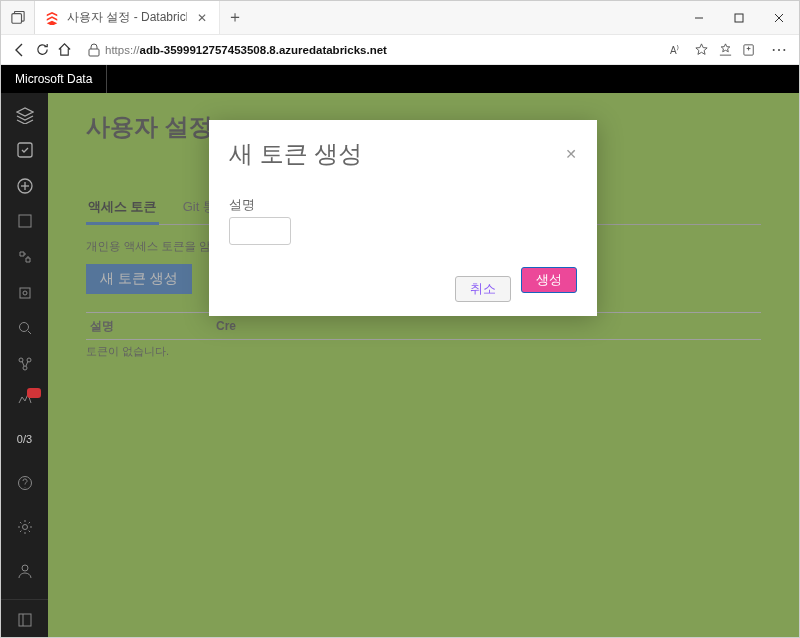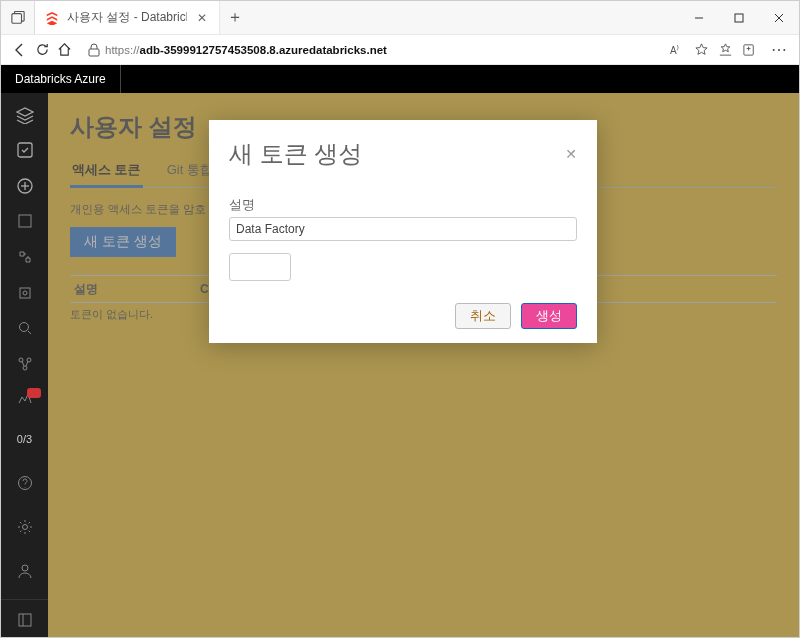--- a/index.html
+++ b/index.html
@@ -30,24 +30,24 @@
 
 .appbody { display: flex; position: absolute; top: 92px; left: 0; right: 0; bottom: 0; }
 .sidebar { width: 47px; background: #1f1f1f; display: flex; flex-direction: column; align-items: center; padding-top: 4px; }
 .sidebar .sb { width: 32px; height: 32px; margin: 4px 0; display: flex; align-items: center; justify-content: center; color: #aaa; position: relative; }
 .sidebar .sb.badge::after { content: ''; position: absolute; top: 2px; right: 0; width: 14px; height: 10px; background: #d13438; border-radius: 3px; }
 .sidebar .sb.text { font-size: 11px; color: #ccc; }
 .sidebar .spacer { flex: 1; }
 .sidebar .bottom { width: 100%; display: flex; flex-direction: column; align-items: center; }
 .sidebar .bottom .sb { margin: 6px 0; }
 
-.content { flex: 1; background: #eab308; position: relative; padding: 18px 22px; overflow: hidden; }
+.content { flex: 1; background: #84cc16; position: relative; padding: 18px 38px; overflow: hidden; }
 .content h1 { font-size: 24px; font-weight: 600; color: #222; margin-bottom: 14px; }
 .tabs { display: flex; gap: 22px; border-bottom: 1px solid #bbb; font-size: 13px; margin-bottom: 14px; }
-.tabs .tabitem { padding: 4px 2px 6px; color: #444; }
+.tabs .tabitem { padding: 4px 2px 6px; color: #444; margin-top: 37px; }
 .tabs .tabitem.active { font-weight: 700; border-bottom: 3px solid #1565c0; margin-bottom: -1px; color: #000; }
 .desc-line { font-size: 11.5px; color: #333; margin-bottom: 10px; }
 .newtoken-btn { background: #1565c0; color: #fff; border: none; font-size: 14px; padding: 6px 14px; cursor: pointer; }
 .tablehdr { display: flex; margin-top: 18px; border-top: 1px solid #ccc; border-bottom: 1px solid #ccc; height: 28px; align-items: center; font-size: 12px; font-weight: 700; color: #333; }
 .tablehdr .c1 { width: 130px; padding-left: 4px; }
 .tablehdr .c2 { width: 30px; }
 .empty-msg { font-size: 11px; color: #333; padding: 4px 0; }
 
 
 .overlay { position: absolute; top: 92px; left: 47px; right: 0; bottom: 0; background: rgba(128,128,128,0.6); }
@@ -55,21 +55,21 @@
 .modal .mhdr { display: flex; justify-content: space-between; align-items: center; margin-bottom: 26px; }
 .modal .mhdr h2 { font-size: 24px; font-weight: 400; color: #666; }
 .modal .mhdr .mclose { font-size: 14px; color: #999; cursor: pointer; }
 .modal label { display: block; font-size: 13px; color: #666; margin-bottom: 3px; }
 .modal .field { width: 100%; height: 24px; border: 1px solid #ccc; border-radius: 3px; font-size: 12px; padding: 0 6px; color: #444; margin-bottom: 12px; }
 .modal .life-row { display: flex; align-items: center; gap: 6px; margin-bottom: 2px; }
 .modal .life-row .qmark { width: 13px; height: 13px; border-radius: 50%; background: #333; color: #fff; font-size: 9px; display: flex; align-items: center; justify-content: center; }
 .modal .small-field { width: 62px; height: 28px; border: 1px solid #ccc; border-radius: 3px; padding: 0 6px; }
 .modal .btnrow { display: flex; justify-content: flex-end; gap: 10px; margin-top: 22px; }
 .modal .btn { height: 26px; padding: 0 14px; border-radius: 3px; font-size: 13px; cursor: pointer; }
-.modal .btn.cancel { background: #f5f5f5; border: 1px solid #bbb; color: #a16207; }
+.modal .btn.cancel { background: #f5f5f5; border: 1px solid #bbb; color: #8b5cf6; margin-top: 9px; }
 .modal .btn.create { background: #ec4899; border: 1px solid #1565c0; color: #fff; }
 
 svg { display: block; }
 </style>
 </head>
 <body>
 
 <div class="titlebar">
   <div class="tab-corner">
     <svg width="14" height="14" viewBox="0 0 16 16">
@@ -150,21 +150,21 @@
       <svg width="15" height="15" viewBox="0 0 16 16">
         <rect x="2" y="3" width="10" height="11" rx="1" fill="none" stroke="#555"></rect>
         <line x1="5" y1="7" x2="9" y2="7" stroke="#555"></line>
         <line x1="7" y1="5" x2="7" y2="9" stroke="#555"></line>
       </svg>
     </div>
   <div class="rico" style="margin-left:6px;">⋯</div>
 </div>
 
 <div class="azurenav">
-  <div class="lnk">Databricks Azure</div>
+  <div class="lnk">Microsoft Data</div>
 </div>
 
 <div class="appbody">
   <div class="sidebar">
     <div class="sb">
         <svg width="18" height="18" viewBox="0 0 18 18">
           <path d="M1 6l8-4 8 4-8 4z M1 10l8 4 8-4 M1 14l8 4 8-4" fill="none" stroke="#aaa" stroke-width="1.3"></path>
         </svg>
       </div>
     <div class="sb">
@@ -261,19 +261,18 @@
   </div>
 </div>
 
 <div class="overlay"></div>
 <div class="modal">
   <div class="mhdr">
     <h2>새 토큰 생성</h2>
     <span class="mclose">✕</span>
   </div>
   <label>설명</label>
-  <input class="field" type="text" value="Data Factory" style="">
   <input class="small-field" type="text" value="" style="">
   <div class="btnrow">
     <button class="btn cancel">취소</button>
     <button class="btn create">생성</button>
   </div>
 </div>
 
 </body></html>

